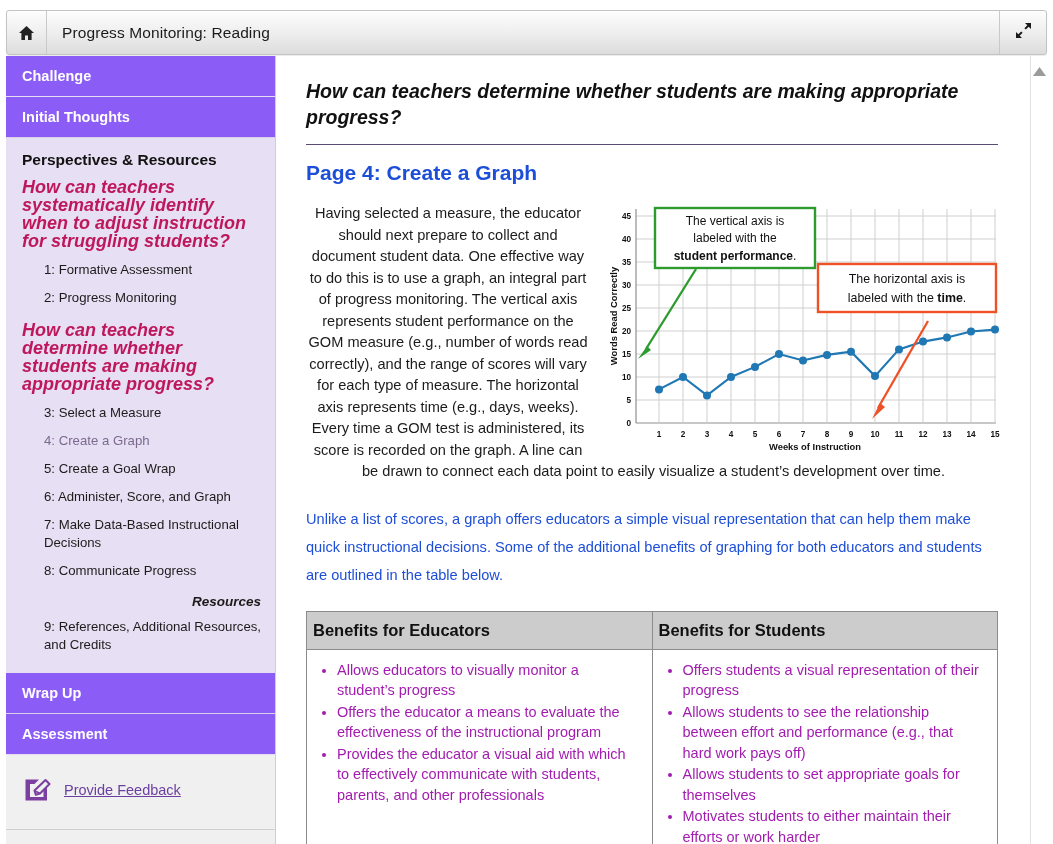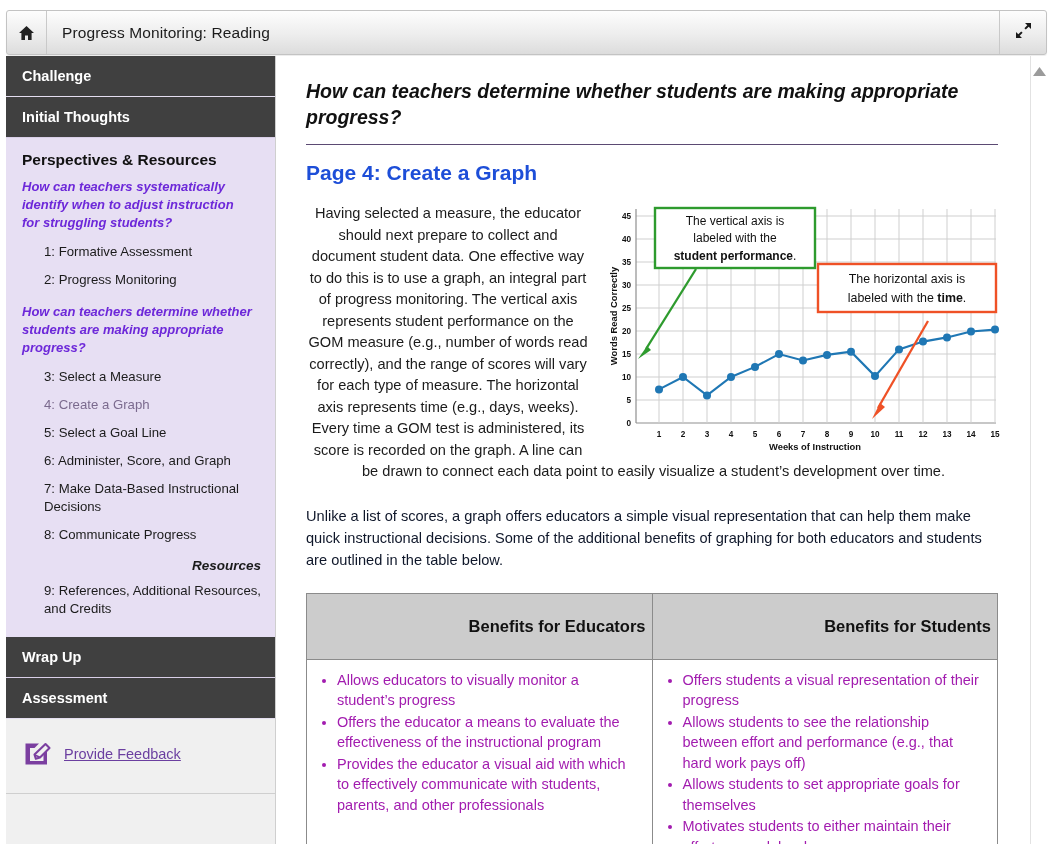--- a/index.html
+++ b/index.html
@@ -38,40 +38,40 @@
     border-left: 1px solid #c9c9c9;
   }
 
   
   .sidebar {
     position: absolute; left: 6px; top: 56px; width: 270px; height: 788px;
     background: #f0f0f0;
     border-right: 1px solid #cfcfcf;
   }
   .nav-major {
-    background: #404040;
+    background: #8b5cf6;
     color: #ffffff;
     font-weight: bold;
     font-size: 14.5px;
     padding: 12px 0 12px 16px;
     border-bottom: 1px solid #e4def0;
     cursor: pointer;
   }
   .nav-major.light-sep { border-bottom: 1px solid #d9cfe8; }
   .nav-section {
     background: #e7dff3;
     padding: 10px 14px 14px 16px;
   }
   .nav-section-title {
     font-weight: bold; font-size: 15.5px; color: #111;
     margin: 3px 0 9px 0;
   }
   .nav-question {
     font-style: italic; font-weight: bold;
-    font-size: 13px; line-height: 18px; color: #6d28d9;
+    font-size: 18px; line-height: 18px; color: #be185d;
     margin: 9px 8px 6px 0;
   }
   .nav-resources-label {
     font-style: italic; font-weight: bold;
     font-size: 13.5px; color: #1a1a1a;
     margin: 9px 0 4px 0;
     text-align: right;
   }
   .nav-page {
     font-size: 13.2px; line-height: 18px;
@@ -113,35 +113,35 @@
   .body-text {
     font-size: 14.6px; line-height: 21.5px; color: #1b1b1b;
     text-align: center;
   }
   .para-wrap { overflow: hidden; }
   .figure {
     float: right;
     width: 395px; height: 252px;
     margin: -2px 0 6px 16px;
   }
-  .para2 { margin-top: 22px; font-size: 14.6px; line-height: 22px; color:#0f172a; width: 692px; }
+  .para2 { margin-top: 22px; font-size: 14.6px; line-height: 28px; color:#1d4ed8; width: 692px; }
 
   
   .benefits {
     margin-top: 22px;
     width: 692px;
     border-collapse: collapse;
     border: 1px solid #8b8b8b;
     table-layout: fixed;
   }
   .benefits th {
     background: #cccccc;
     border: 1px solid #8b8b8b;
     font-size: 16.5px; font-weight: bold; color: #111;
-    padding: 23px 6px; text-align: right;
+    padding: 9px 6px; text-align: left;
   }
   .benefits td {
     border: 1px solid #8b8b8b;
     vertical-align: top;
     padding: 10px 14px 18px 4px;
     height: 200px;
   }
   .benefits ul { margin: 0; padding-left: 26px; }
   .benefits li {
     font-size: 14.5px; line-height: 20.5px; color: #a21caf;
@@ -188,21 +188,21 @@
     <div class="nav-section">
       <div class="nav-section-title">Perspectives &amp; Resources</div>
 
       <div class="nav-question">How can teachers systematically identify when to adjust instruction for struggling students?</div>
       <div class="nav-page">1: Formative Assessment</div>
       <div class="nav-page">2: Progress Monitoring</div>
 
       <div class="nav-question">How can teachers determine whether students are making appropriate progress?</div>
       <div class="nav-page">3: Select a Measure</div>
       <div class="nav-page current">4: Create a Graph</div>
-      <div class="nav-page">5: Select a Goal Line</div>
+      <div class="nav-page">5: Create a Goal Wrap</div>
       <div class="nav-page">6: Administer, Score, and Graph</div>
       <div class="nav-page">7: Make Data-Based Instructional Decisions</div>
       <div class="nav-page">8: Communicate Progress</div>
 
       <div class="nav-resources-label">Resources</div>
       <div class="nav-page">9: References, Additional Resources, and Credits</div>
     </div>
 
     <div class="nav-major light-sep">Wrap Up</div>
     <div class="nav-major">Assessment</div>

